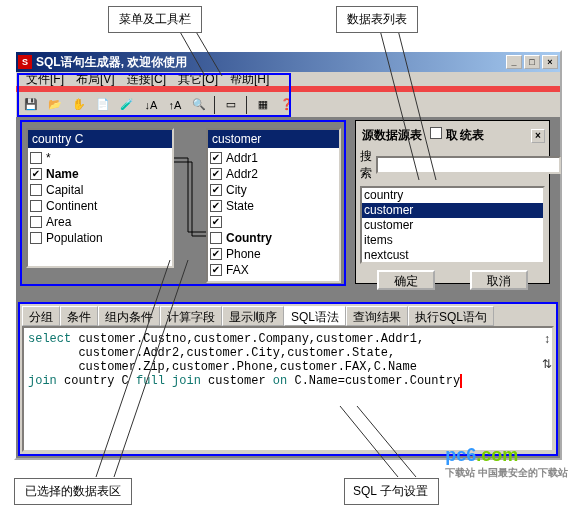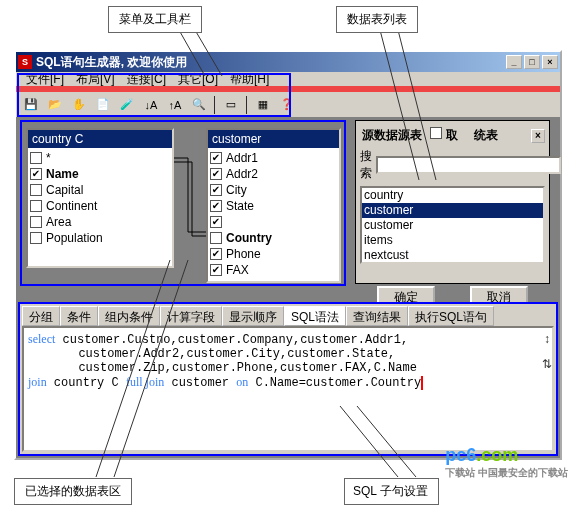--- a/index.html
+++ b/index.html
@@ -23,28 +23,28 @@
 .list-row { display: flex; align-items: center; height: 16px; cursor: pointer; }
 .list-row .lbl { flex: 1; }
 .selected { background: #08246b; color: #fff; }
 .source-panel { position: absolute; right: 10px; top: 2px; width: 195px; height: 164px; background: #d4d0c8; border: 1px solid #000; padding: 4px; }
 .src-title { padding: 2px 0 4px 2px; font-weight: bold; display: flex; align-items: center; }
 .src-title .close-btn { width: 14px; height: 14px; border: 1px outset #fff; text-align: center; line-height: 12px; cursor: pointer; font-size: 10px; margin-left: auto; }
 .src-search { display: flex; align-items: center; margin-bottom: 4px; }
 .src-search input { flex: 1; border: 2px inset #d4d0c8; height: 18px; padding: 0 2px; margin-left: 4px; }
 .src-list { background: #fff; border: 2px inset #d4d0c8; height: 78px; overflow: auto; }
 .src-item { padding: 0 2px; height: 15px; cursor: pointer; }
-.src-btns { display: flex; justify-content: space-around; margin-top: 22px; }
+.src-btns { display: flex; justify-content: space-around; margin-top: 6px; }
 .btn { width: 58px; height: 20px; border: 2px outset #fff; background: #d4d0c8; text-align: center; line-height: 18px; cursor: pointer; }
 .bottom-area { position: absolute; left: 2px; right: 2px; bottom: 2px; height: 154px; border: 2px solid #0000ff; background: #d4d0c8; padding: 2px; }
 .tab-row { display: flex; height: 20px; }
 .tab { padding: 2px 6px; border: 1px outset #fff; background: #d4d0c8; cursor: pointer; margin-right: 0; font-size: 12px; }
 .tab.active { background: #fff; border-bottom-color: #fff; position: relative; z-index: 2; }
 .sql-area { background: #fff; border: 2px inset #d4d0c8; height: calc(100% - 20px); padding: 4px; font-family: "Courier New", monospace; font-size: 12px; position: relative; white-space: pre; line-height: 14px; color: #000; overflow: hidden; }
-.sql-kw { color: #3b82f6; font-family: Liberation Serif, serif; }
+.sql-kw { color: #0f766e; }
 .sql-cursor { display: inline-block; width: 0; border-left: 2px solid #f00; height: 14px; vertical-align: middle; }
 .highlight-box { border: 2px solid #0000ff; position: absolute; pointer-events: none; z-index: 50; }
 .side-icons { position: absolute; right: -1px; top: 22px; width: 20px; height: 50px; display: flex; flex-direction: column; align-items: center; justify-content: space-around; }
 .side-ic { font-size: 12px; cursor: pointer; color: #333; }
 .logo { position: absolute; right: 8px; bottom: 30px; font-size: 18px; font-weight: bold; color: #3399ff; z-index: 200; pointer-events: none; }
 .logo small { font-size: 10px; color: #888; display: block; }
 .chk { display:inline-block; width:12px; height:12px; border:1px solid #555; background:#fff; text-align:center; line-height:10px; margin-right:4px; font-size:10px; }
 </style>
 </head>
 <body>
@@ -176,21 +176,21 @@
 
     <svg style="position:absolute; left:158px; top:32px; width:32px; height:90px; pointer-events:none;">
       <path d="M0 8 L14 8 L14 82 L32 82" fill="none" stroke="#000"></path>
       <path d="M0 12 L18 12 L18 86 L32 86" fill="none" stroke="#000"></path>
     </svg>
 
     <div class="source-panel">
       <div class="src-title">
         <span>源数据源表</span>
         <span style="margin-left:8px;"><span class="chk"></span><span>取</span></span>
-        <span style="margin-left:16px;">统表</span>
+        <span style="margin-left:2px;">统表</span>
         <div class="close-btn">×</div>
       </div>
       <div class="src-search">
         <span>搜索</span>
         <input type="text" value="" style="">
       </div>
       <div class="src-list" id="src-list">
           <div class="src-item">country</div>
           <div class="src-item selected">customer</div>
           <div class="src-item">customer</div>

